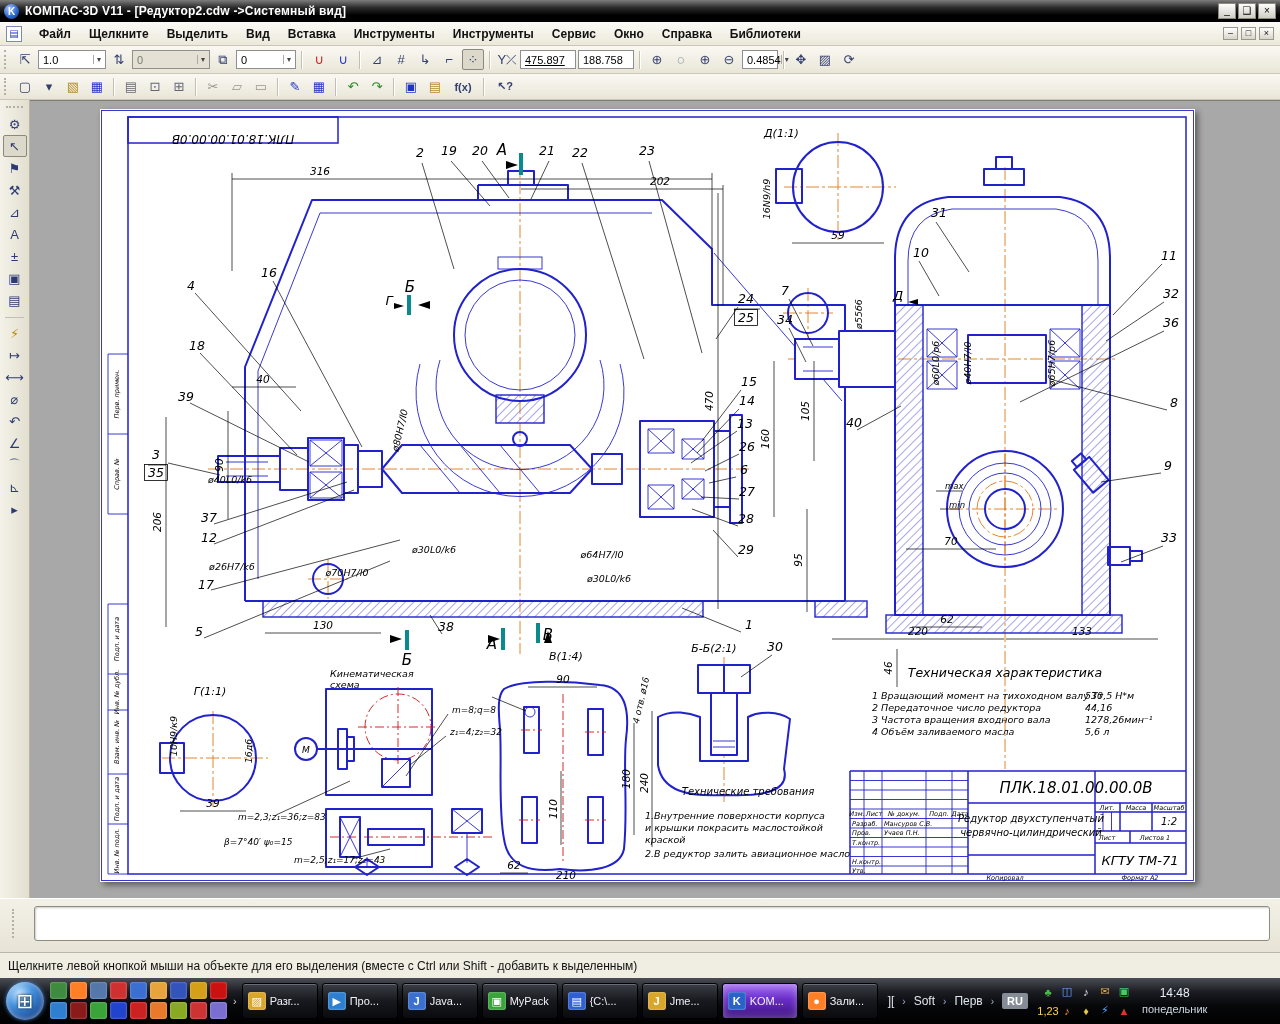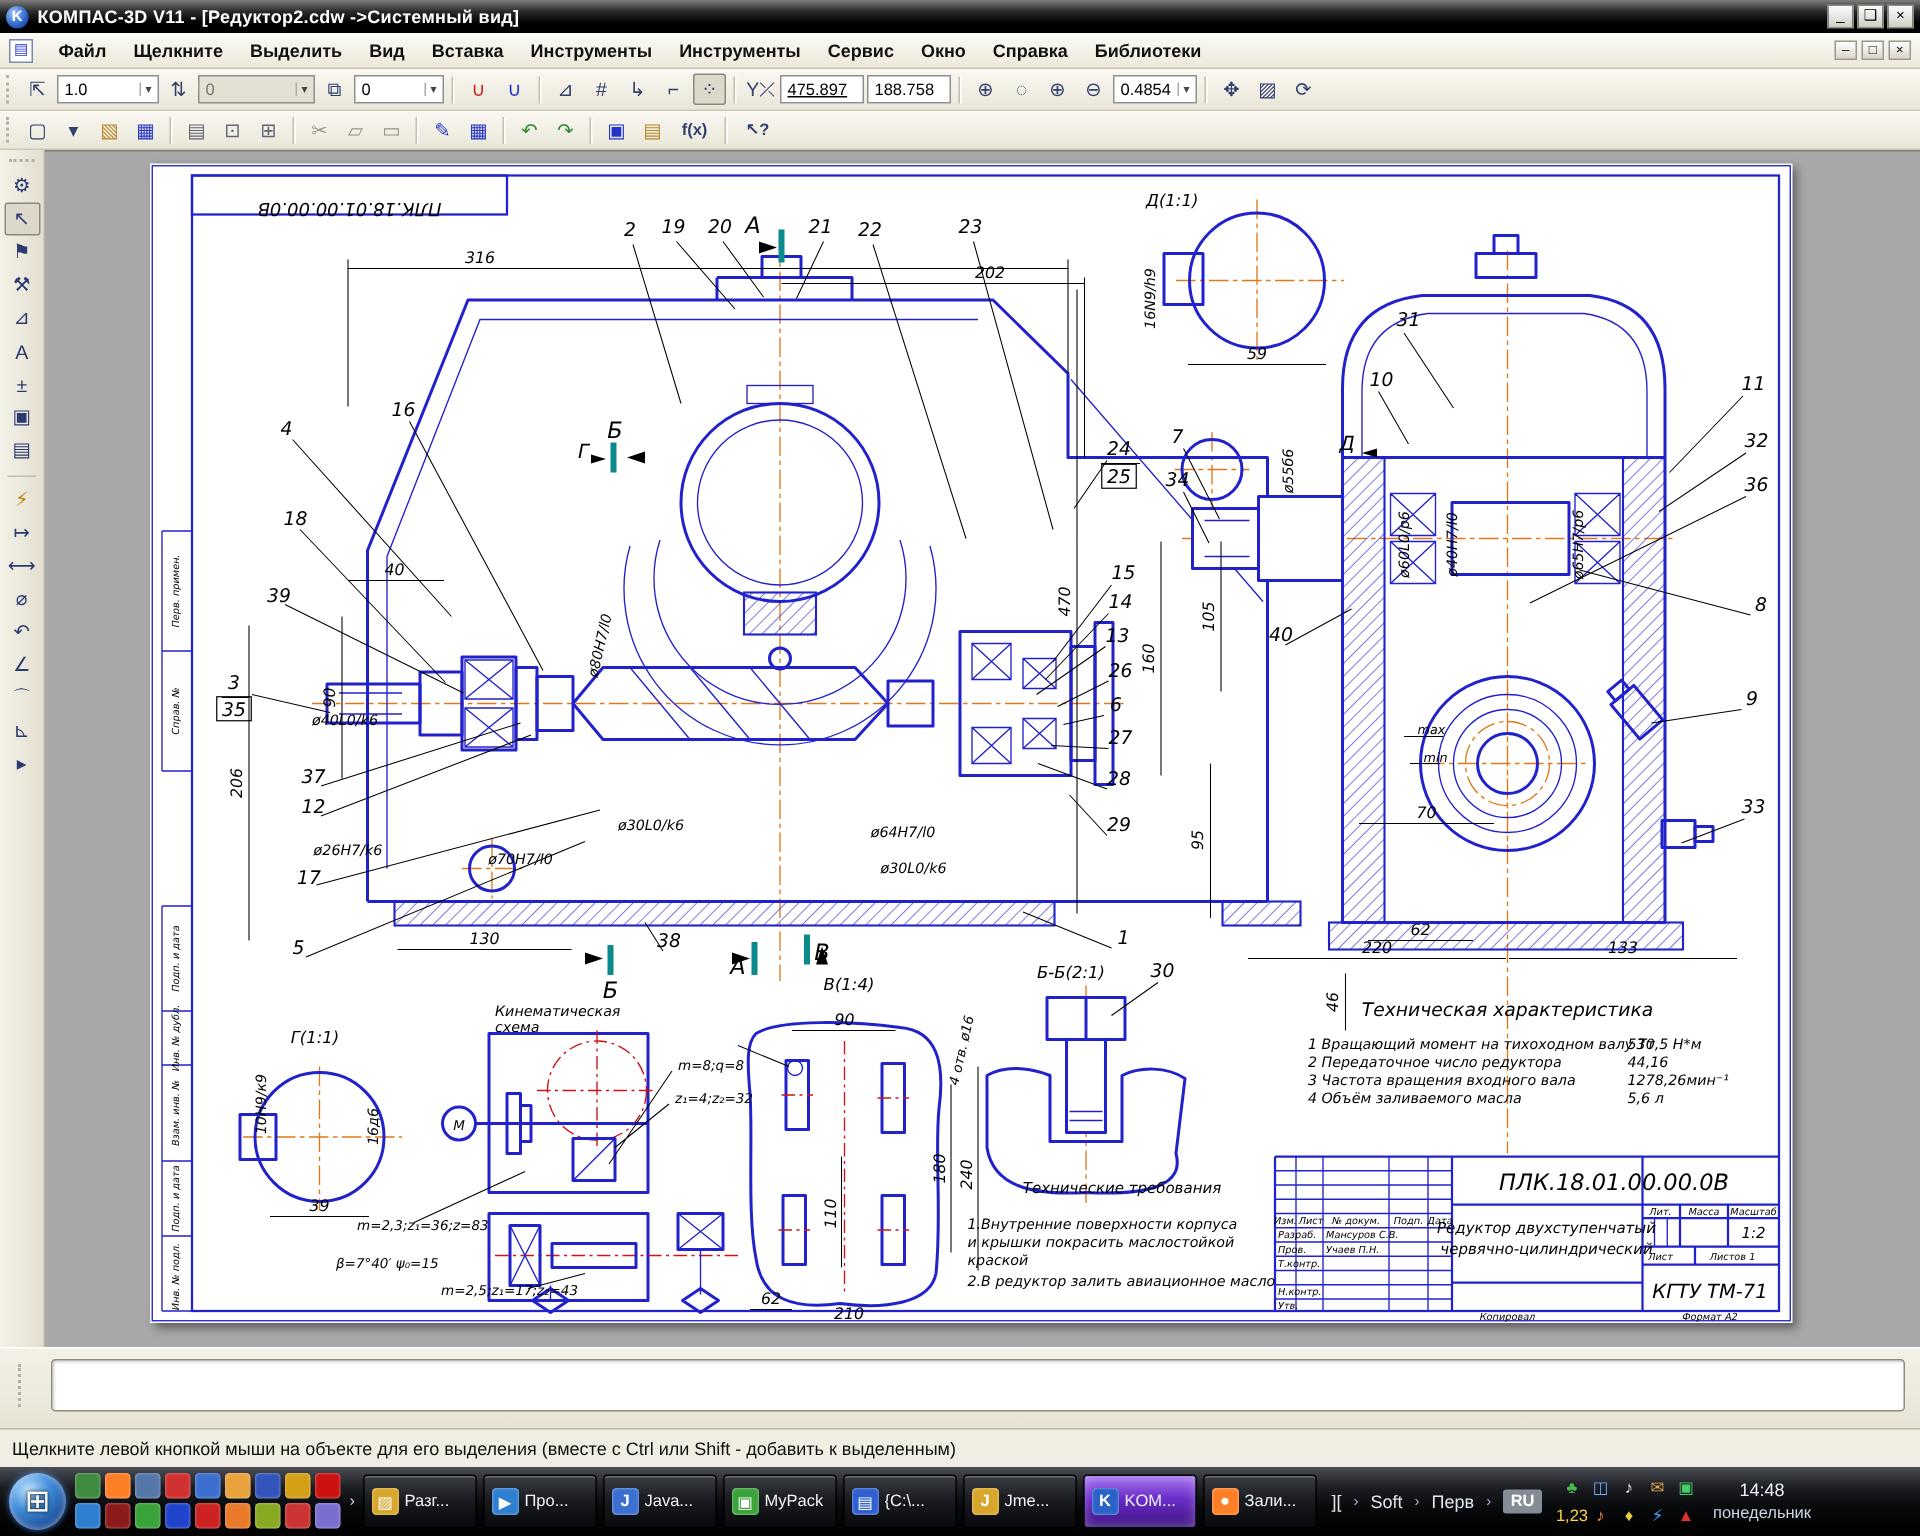--- a/index.html
+++ b/index.html
@@ -173,21 +173,21 @@
         <span class="t1i pressed">⁘</span>
         <span class="t1i sep"></span>
         <span class="t1i">Y⤫</span>
         <span class="t1i fld" style="width: 56px; text-decoration: underline;">475.897</span>
         <span class="t1i fld" style="width: 56px;">188.758</span>
         <span class="t1i sep"></span>
         <span class="t1i">⊕</span>
         <span class="t1i">◌</span>
         <span class="t1i">⊕</span>
         <span class="t1i">⊖</span>
-        <span class="t1i fld dd" style="width: 56px;">0.4854</span>
+        <span class="t1i fld dd" style="width: 36px;">0.4854</span>
         <span class="t1i sep"></span>
         <span class="t1i">✥</span>
         <span class="t1i">▨</span>
         <span class="t1i">⟳</span>
       </span>
   </div>
 
   <div id="tb2" class="tbar">
     <span class="grip"></span>
     <span style="display:flex;align-items:center;">

